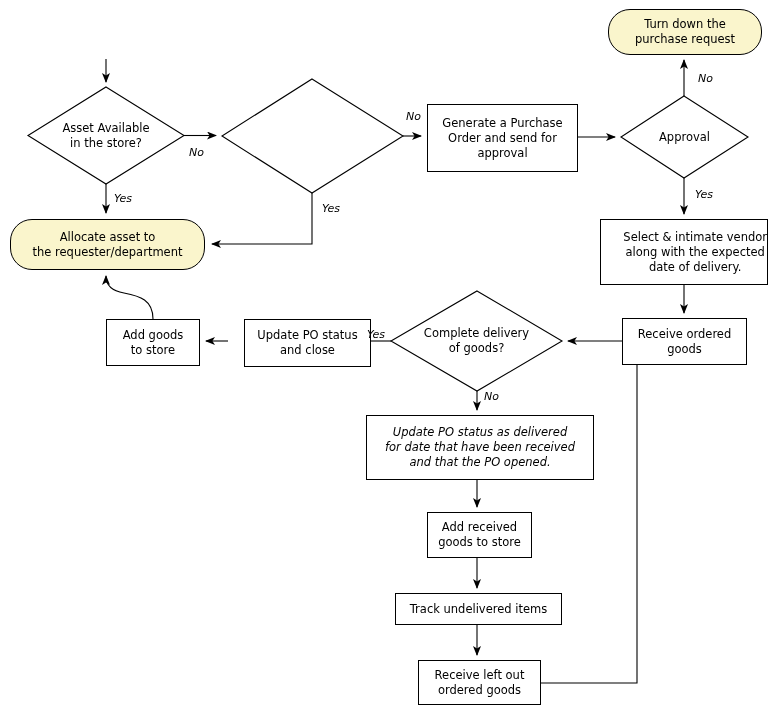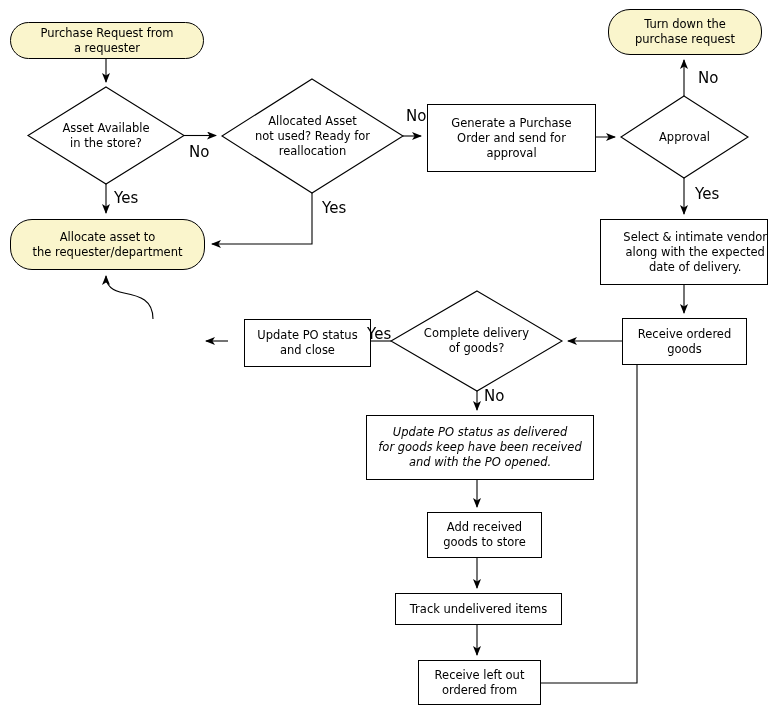--- a/index.html
+++ b/index.html
@@ -46,26 +46,27 @@
     background:transparent;
     border:0;
   }
   .decision .dlabel{
     position:relative;
     z-index:2;
     padding:0 4px;
   }
   .edge-label{
     position:absolute;
-    font-size:15px;
+    font-size:11px;
     line-height:13px;
     color:#000;
     background:transparent;
     z-index:4;
     white-space:nowrap;
+    font-style:italic;
   }
 </style>
 </head>
 <body>
 
 <div id="canvas">
 
   <svg id="edges" viewBox="0 0 775 713" width="775" height="713" xmlns="http://www.w3.org/2000/svg">
     <defs>
       <marker id="arrow" markerWidth="10" markerHeight="8" refX="9" refY="4" orient="auto" markerUnits="userSpaceOnUse">
@@ -110,43 +111,30 @@
       <path d="M477,480 L477,507" marker-end="url(#arrow)"></path>
 
       <path d="M477,558 L477,588" marker-end="url(#arrow)"></path>
 
       <path d="M477,625 L477,655" marker-end="url(#arrow)"></path>
 
       <path d="M541,683 L637,683 L637,348" marker-end="url(#arrow)"></path>
     </g>
   </svg>
 
-  <div class="node terminator" style="left:10px; top:22px; width:194px; height:37px;">
-    <span>
-      <span>Purchase Request from</span><br>
-      <span>a requester</span>
-    </span>
-  </div>
 
   <div class="node decision" style="left:28px; top:87px; width:156px; height:97px;">
     <span class="dlabel">
       <span>Asset Available</span><br>
       <span>in the store?</span>
     </span>
   </div>
 
-  <div class="node decision" style="left:222px; top:79px; width:181px; height:114px;">
-    <span class="dlabel">
-      <span>Allocated Asset</span><br>
-      <span>not used? Ready for</span><br>
-      <span>reallocation</span>
-    </span>
-  </div>
-
-  <div class="node process" style="left:427px; top:104px; width:169px; height:68px;">
+
+  <div class="node process" style="left:427px; top:104px; width:151px; height:68px;">
     <span>
       <span>Generate a Purchase</span><br>
       <span>Order and send for</span><br>
       <span>approval</span>
     </span>
   </div>
 
   <div class="node decision" style="left:621px; top:96px; width:127px; height:82px;">
     <span class="dlabel">Approval</span>
   </div>
@@ -187,44 +175,50 @@
     </span>
   </div>
 
   <div class="node process" style="left:244px; top:319px; width:127px; height:48px;">
     <span>
       <span>Update PO status</span><br>
       <span>and close</span>
     </span>
   </div>
 
+  <div class="node process" style="left:106px; top:319px; width:94px; height:47px;">
+    <span>
+      <span>Add goods</span><br>
+      <span>to store</span>
+    </span>
+  </div>
 
   <div class="node process" style="left:366px; top:415px; width:228px; height:65px;font-style:italic;">
     <span>
       <span>Update PO status as delivered</span><br>
-      <span>for goods keep have been received</span><br>
-      <span>and with the PO opened.</span>
-    </span>
-  </div>
-
-  <div class="node process" style="left:427px; top:512px; width:115px; height:46px;">
+      <span>for date that have been received</span><br>
+      <span>and that the PO opened.</span>
+    </span>
+  </div>
+
+  <div class="node process" style="left:427px; top:512px; width:105px; height:46px;">
     <span>
       <span>Add received</span><br>
       <span>goods to store</span>
     </span>
   </div>
 
   <div class="node process" style="left:395px; top:593px; width:167px; height:32px;">
     <span>Track undelivered items</span>
   </div>
 
   <div class="node process" style="left:418px; top:660px; width:123px; height:45px;">
     <span>
       <span>Receive left out</span><br>
-      <span>ordered from</span>
+      <span>ordered goods</span>
     </span>
   </div>
 
   <div class="edge-label" style="left:189px; top:146px;">No</div>
 
   <div class="edge-label" style="left:114px; top:192px;">Yes</div>
 
   <div class="edge-label" style="left:406px; top:110px;">No</div>
 
   <div class="edge-label" style="left:322px; top:202px;">Yes</div>

